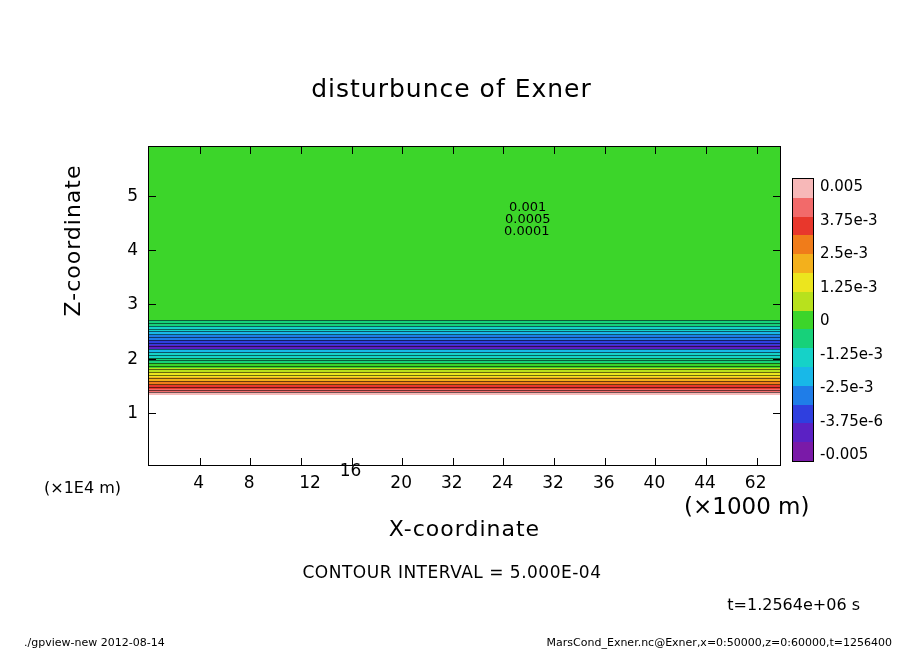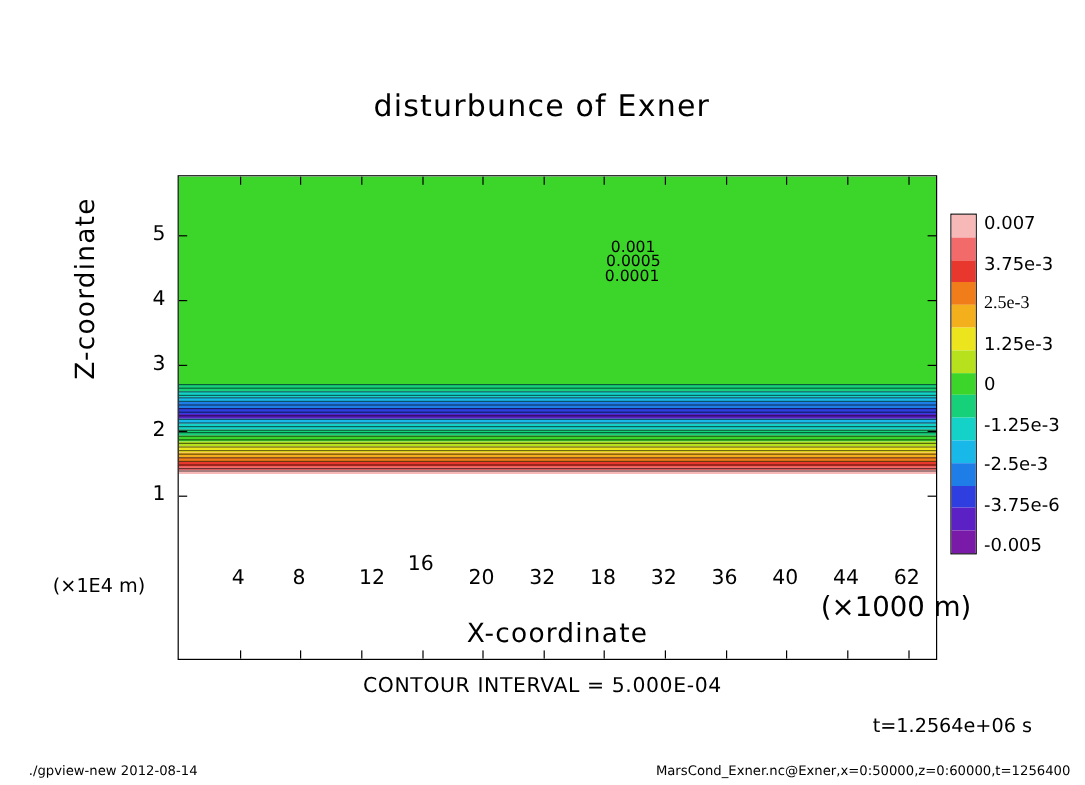--- a/index.html
+++ b/index.html
@@ -21,21 +21,21 @@
   #chart-title {
     left: 0; top: 74px; width: 903px;
     text-align: center;
     font-size: 25px;
     letter-spacing: 1px;
   }
 
   
   #plot-frame {
     left: 148px; top: 146px;
-    width: 633px; height: 404px;
+    width: 633px; height: 320px;
     border: 1px solid #000000;
     box-sizing: border-box;
     background: #ffffff;
     overflow: hidden;
   }
   
   .band { position: absolute; left: 0; width: 100%; }
 
   
   .tick-x-top, .tick-x-bot {
@@ -236,21 +236,21 @@
   <div class="contour-label" style="left:355px; top:76px;">0.0001</div>
 </div>
 
 <div id="x-tick-labels">
     <div class="xtick-label" style="left: 198.64px; top: 472px;">4</div>
     <div class="xtick-label" style="left: 249.28px; top: 472px;">8</div>
     <div class="xtick-label" style="left: 310px; top: 472px;">12</div>
     <div class="xtick-label" style="left: 350.56px; top: 460px;">16</div>
     <div class="xtick-label" style="left: 401.2px; top: 472px;">20</div>
     <div class="xtick-label" style="left: 451.84px; top: 472px;">32</div>
-    <div class="xtick-label" style="left: 502.48px; top: 472px;">18</div>
+    <div class="xtick-label" style="left: 502.48px; top: 472px;">24</div>
     <div class="xtick-label" style="left: 553.12px; top: 472px;">32</div>
     <div class="xtick-label" style="left: 603.76px; top: 472px;">36</div>
     <div class="xtick-label" style="left: 654.4px; top: 472px;">40</div>
     <div class="xtick-label" style="left: 705.04px; top: 472px;">44</div>
     <div class="xtick-label" style="left: 755.68px; top: 472px;">62</div>
   </div>
 <div id="y-tick-labels">
     <div class="ytick-label" style="left: 108px; width: 30px; top: 411.763px;">1</div>
     <div class="ytick-label" style="left: 108px; width: 30px; top: 357.525px;">2</div>
     <div class="ytick-label" style="left: 108px; width: 30px; top: 303.288px;">3</div>
@@ -274,23 +274,23 @@
     <div class="cb-cell" style="height: 18.8px; background: rgb(60, 213, 42);"></div>
     <div class="cb-cell" style="height: 18.8px; background: rgb(23, 209, 122);"></div>
     <div class="cb-cell" style="height: 18.8px; background: rgb(21, 210, 200);"></div>
     <div class="cb-cell" style="height: 18.8px; background: rgb(24, 184, 232);"></div>
     <div class="cb-cell" style="height: 18.8px; background: rgb(31, 125, 232);"></div>
     <div class="cb-cell" style="height: 18.8px; background: rgb(47, 63, 223);"></div>
     <div class="cb-cell" style="height: 18.8px; background: rgb(91, 33, 196);"></div>
     <div class="cb-cell" style="height: 18.8px; background: rgb(122, 26, 168);"></div>
   </div>
 <div id="colorbar-labels">
-    <div class="cb-label" style="top: 186px;">0.007</div>
+    <div class="cb-label" style="top: 186px;">0.005</div>
     <div class="cb-label" style="top: 219.5px;">3.75e-3</div>
-    <div class="cb-label" style="top: 253px; font-family: Liberation Serif, serif;">2.5e-3</div>
+    <div class="cb-label" style="top: 253px;">2.5e-3</div>
     <div class="cb-label" style="top: 286.5px;">1.25e-3</div>
     <div class="cb-label" style="top: 320px;">0</div>
     <div class="cb-label" style="top: 353.5px;">-1.25e-3</div>
     <div class="cb-label" style="top: 387px;">-2.5e-3</div>
     <div class="cb-label" style="top: 420.5px;">-3.75e-6</div>
     <div class="cb-label" style="top: 454px;">-0.005</div>
   </div>
 
 <div class="abs" id="contour-interval">CONTOUR INTERVAL = 5.000E-04</div>
 <div class="abs" id="time-stamp">t=1.2564e+06 s</div>

